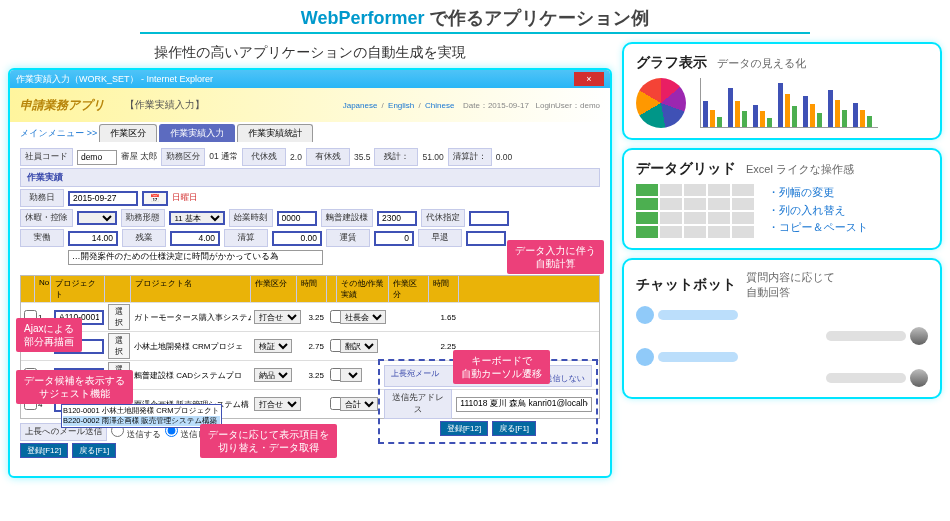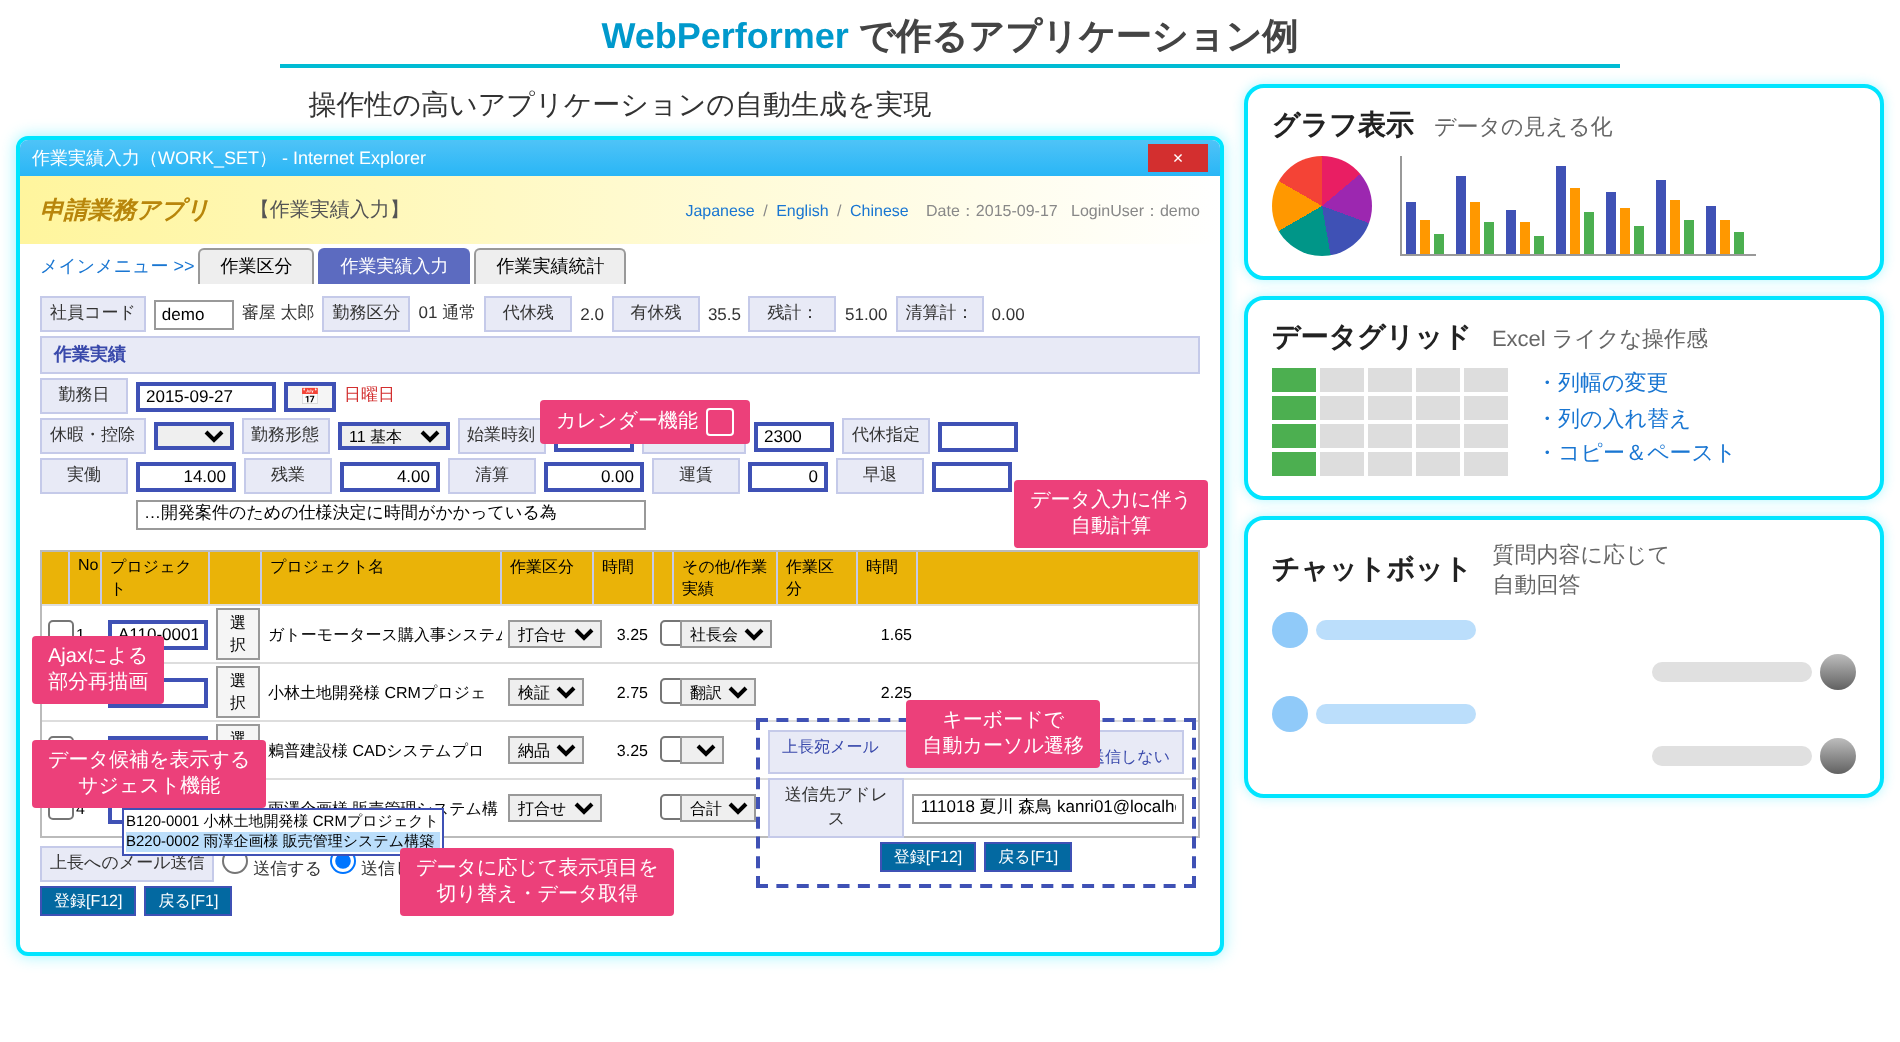--- a/index.html
+++ b/index.html
@@ -252,21 +252,20 @@
       <div class="row">
             <span class="lbl" style="min-width:58px">送信先アドレス</span>
         <input class="inp" style="width: 140px;" value="111018 夏川 森鳥 kanri01@localhost">
           </div>
       <div class="row" style="justify-content:center">
         <button class="btn blue">登録[F12]</button>
         <button class="btn blue">戻る[F1]</button>
       </div>
     </div>
 
-    <div class="callout c1"><span>カレンダー機能</span><span class="ico"></span></div>
     <div class="callout c2" style="white-space:pre-line">データ入力に伴う
 自動計算</div>
     <div class="callout c3" style="white-space:pre-line">Ajaxによる
 部分再描画</div>
     <div class="callout c4" style="white-space:pre-line">データ候補を表示する
 サジェスト機能</div>
     <div class="callout c5" style="white-space:pre-line">キーボードで
 自動カーソル遷移</div>
     <div class="callout c6" style="white-space:pre-line">データに応じて表示項目を
 切り替え・データ取得</div>

